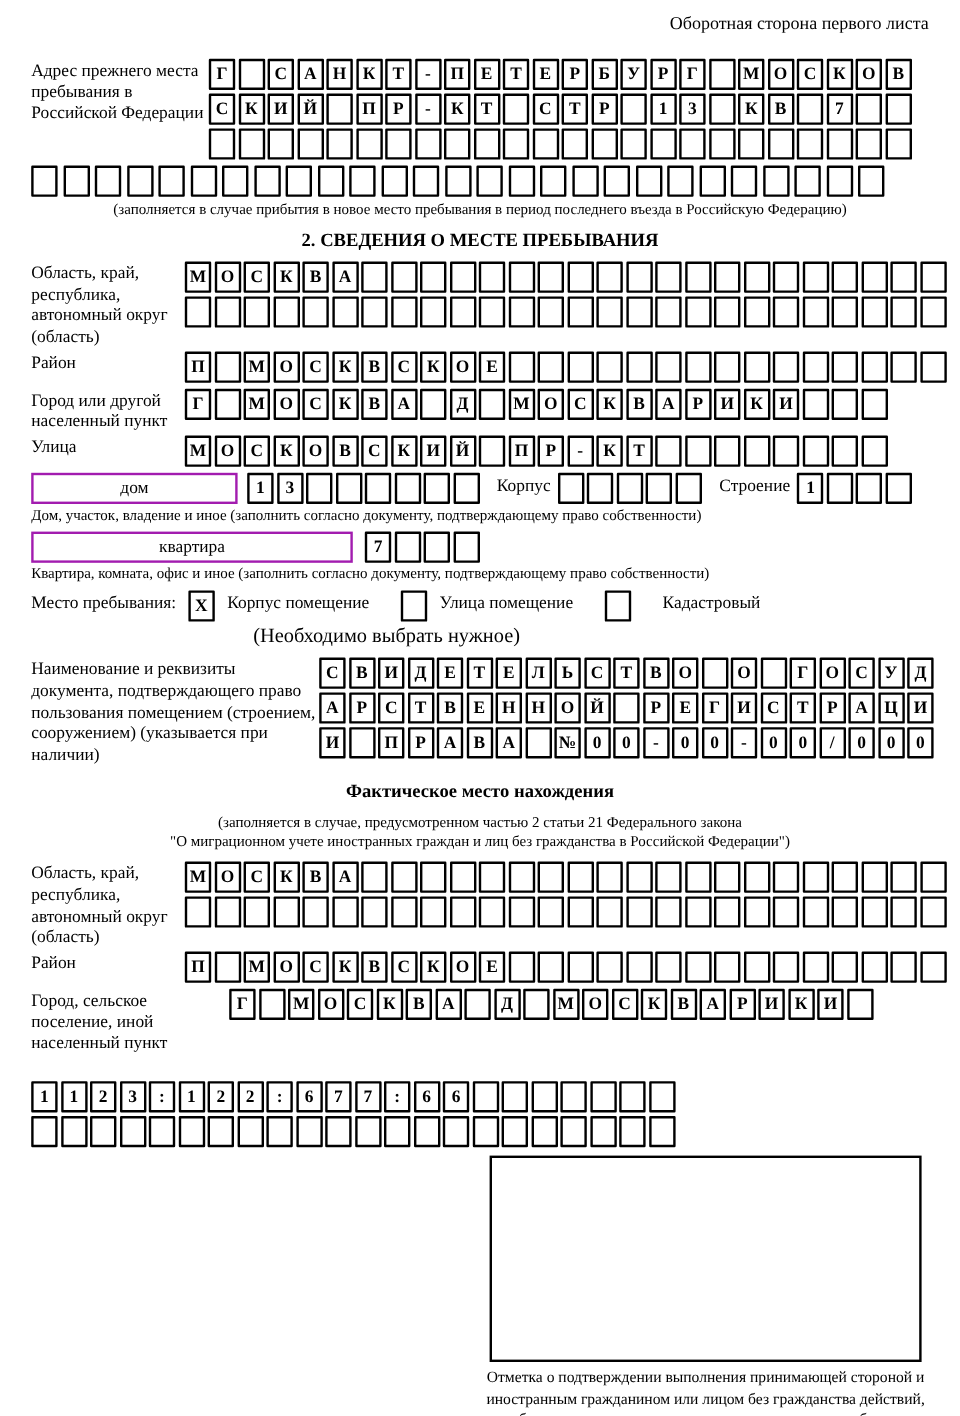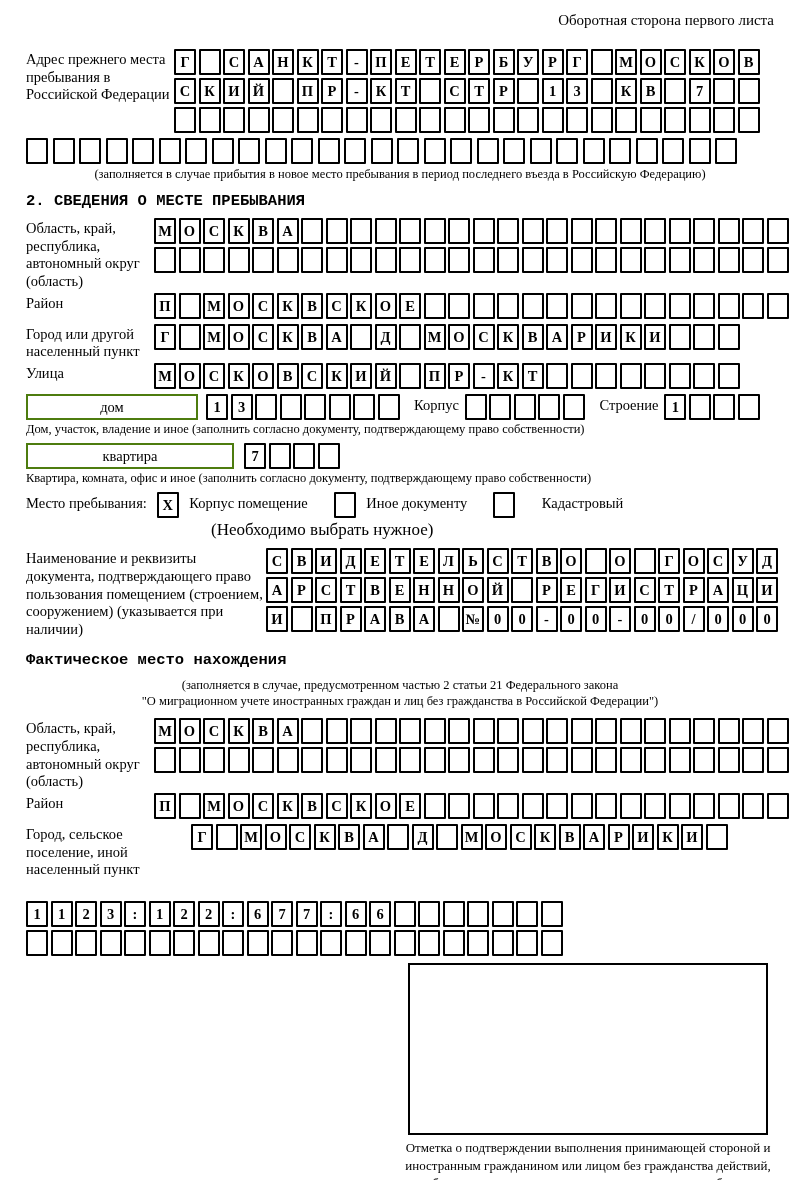--- a/index.html
+++ b/index.html
@@ -21,23 +21,23 @@
   .boxrow{display:flex;margin-bottom:3px;}
   .cell{
     box-sizing:border-box;display:inline-block;
     width:22px;height:26px;margin-right:2.5px;
     border:2px solid #000;border-radius:1px;
     font-size:14.5px;font-weight:600;line-height:23px;text-align:center;
     background:#fff;
   }
   .gapwide .cell{margin-right:4.5px;}
   .note{font-size:12.5px;text-align:center;margin:2px 0 10px 0;}
-  .sec-title{font-size:15.5px;font-weight:bold;margin:8px 0 8px 0;font-family:Liberation Mono, monospace;}
+  .sec-title{font-size:15.5px;font-weight:bold;text-align:center;margin:8px 0 8px 0;}
   .widebox{
-    box-sizing:border-box;border:2px solid #4d7c0f;height:26px;
+    box-sizing:border-box;border:2px solid #a21caf;height:26px;
     font-size:14.5px;text-align:center;line-height:22px;background:#fff;
   }
   .inline-row{display:flex;align-items:flex-start;margin-bottom:2px;}
   .inline-row .txt{font-size:14.5px;padding-top:3px;}
   .stay-note{font-size:17px;margin:1px 0 8px 185px;}
   .fact-note{font-size:12.5px;text-align:center;line-height:1.35;margin-bottom:8px;}
   .stamp-wrap{display:flex;justify-content:flex-end;margin-top:4px;}
   .stamp-inner{width:372px;display:flex;flex-direction:column;align-items:center;}
   .stamp-box{box-sizing:border-box;width:360px;height:172px;border:2px solid #000;background:#fff;}
   .stamp-caption{font-size:13px;text-align:center;line-height:1.35;margin-top:4px;width:372px;}
@@ -344,36 +344,36 @@
     <div class="boxrow" style="margin-bottom:0;">
         <span class="cell">1</span>
         <span class="cell"></span>
         <span class="cell"></span>
         <span class="cell"></span>
       </div>
   </div>
   <div class="note" style="text-align:left;margin-bottom:6px;">Дом, участок, владение и иное (заполнить согласно документу, подтверждающему право собственности)</div>
 
   <div class="inline-row">
-    <div class="widebox" style="width:208px;margin-right:10px;">квартира</div>
+    <div class="widebox" style="width:268px;margin-right:10px;">квартира</div>
     <div class="boxrow" style="margin-bottom:0;">
         <span class="cell">7</span>
         <span class="cell"></span>
         <span class="cell"></span>
         <span class="cell"></span>
       </div>
   </div>
   <div class="note" style="text-align:left;margin-bottom:6px;">Квартира, комната, офис и иное (заполнить согласно документу, подтверждающему право собственности)</div>
 
   <div class="inline-row">
     <div class="txt" style="margin-right:10px;">Место пребывания:</div>
     <span class="cell">X</span>
     <div class="txt" style="margin:0 26px 0 8px;">Корпус помещение</div>
     <span class="cell"></span>
-    <div class="txt" style="margin:0 26px 0 8px;">Иное документу</div>
+    <div class="txt" style="margin:0 26px 0 8px;">Улица помещение</div>
     <span class="cell"></span>
     <div class="txt" style="margin:0 0 0 24px;">Кадастровый</div>
   </div>
   <div class="stay-note">(Необходимо выбрать нужное)</div>
 
   <div class="frow mb6">
     <div class="lbl lbl-c">Наименование и реквизиты документа, подтверждающего право пользования помещением (строением, сооружением) (указывается при наличии)</div>
     <div class="rows">
       <div class="boxrow">
           <span class="cell">С</span>

